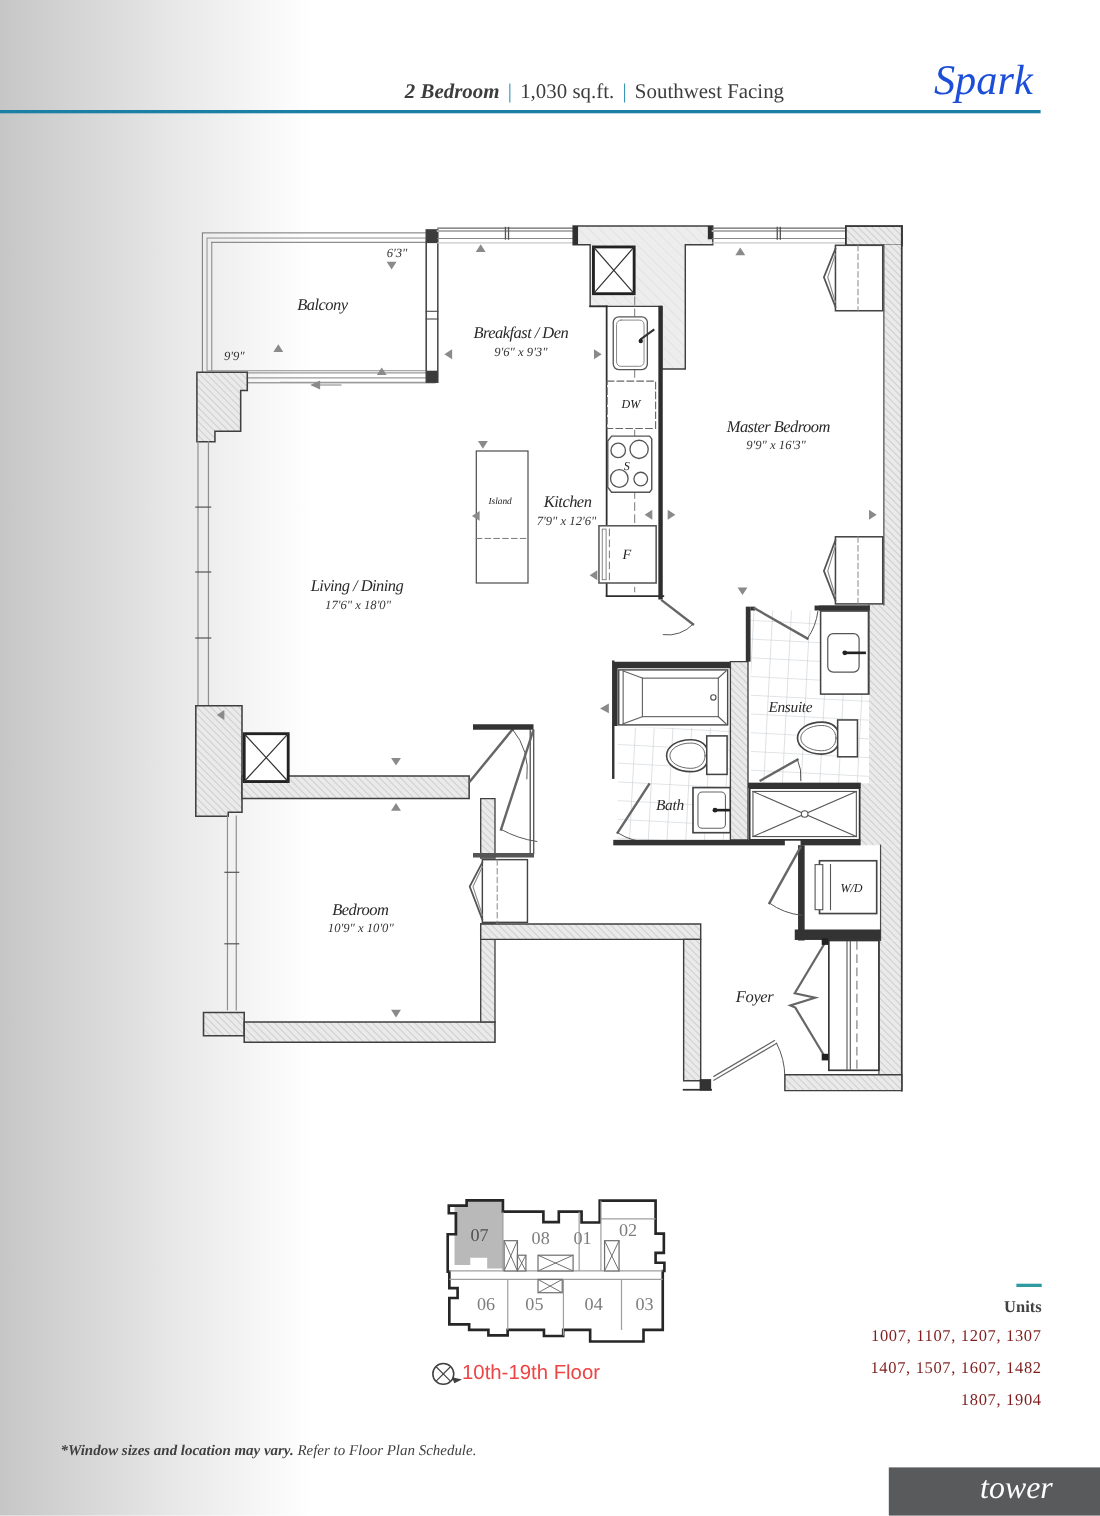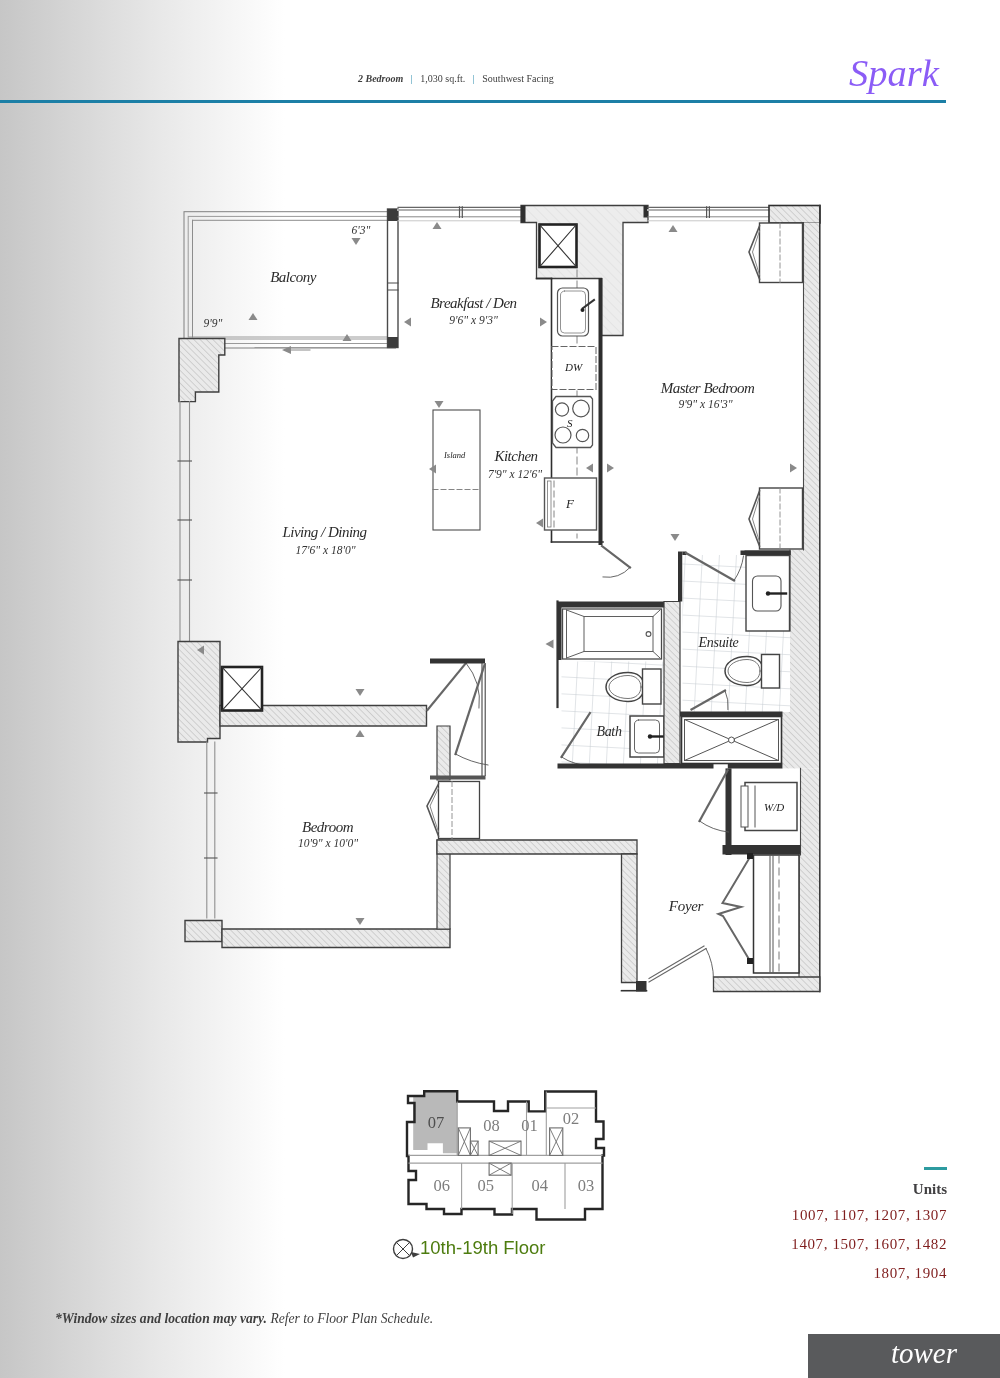--- a/index.html
+++ b/index.html
@@ -1,31 +1,31 @@
 <!DOCTYPE html>
 <html><head>
 <meta charset="utf-8">
 <style>
   html,body{margin:0;padding:0;}
   body{width:1000px;height:1378px;position:relative;background:#fff;overflow:hidden;
        font-family:"Liberation Serif",serif;}
   #grad{position:absolute;left:0;top:0;width:300px;height:1378px;
         background:linear-gradient(to right,#c6c6c6 0%,#d6d6d6 25%,#e9e9e9 55%,#f7f7f7 80%,#ffffff 95%);}
   .hdrline{position:absolute;top:100px;left:0;width:946px;height:2.6px;background:#1c7fa6;}
-  .hline{position:absolute;left:358px;top:73px;font-size:10px;color:#3d3d3d;white-space:nowrap;text-align:center;}
+  .hline{position:absolute;left:368px;top:73px;font-size:19px;color:#3d3d3d;white-space:nowrap;text-align:center;}
   .hline b{font-style:italic;}
   .hline .sep{color:#2e8fae;padding:0 7.5px;}
-  .spark{position:absolute;left:849px;top:51px;font-size:38.5px;font-style:italic;color:#8b5cf6;}
+  .spark{position:absolute;left:849px;top:51px;font-size:38.5px;font-style:italic;color:#1d4ed8;}
   .foot{position:absolute;left:55px;top:1311px;font-size:13.6px;font-style:italic;color:#3f3f3f;}
   .units-line{position:absolute;left:924px;top:1167px;width:23px;height:2.6px;background:#2d9ba0;}
   .units-t{position:absolute;right:53px;top:1181px;font-size:15px;font-weight:bold;color:#414042;}
   .un{position:absolute;right:53px;font-size:15px;color:#7f1d1d;letter-spacing:0.6px;}
   .tower{position:absolute;left:808px;top:1334px;width:232px;height:44px;background:#595a5c;}
   .tower span{position:absolute;width:100%;text-align:center;top:3px;font-size:29px;font-style:italic;color:#fefefe;font-family:"Liberation Serif",serif;}
-  .floor-lbl{position:absolute;left:420px;top:1237px;font-size:18.5px;color:#4d7c0f;font-family:"Liberation Sans",sans-serif;}
+  .floor-lbl{position:absolute;left:420px;top:1237px;font-size:18.5px;color:#ef4444;font-family:"Liberation Sans",sans-serif;}
   svg{position:absolute;left:0;top:0;}
   text{font-family:"Liberation Serif",serif;}
   .rm{font-style:italic;fill:#2a2a2a;}
   .dim{font-style:italic;fill:#333;}
 </style>
 </head>
 <body>
 <div id="grad"></div>
 <div class="hdrline"></div>
 <div class="hline"><b>2 Bedroom</b><span class="sep">|</span>1,030 sq.ft.<span class="sep">|</span>Southwest Facing</div>

